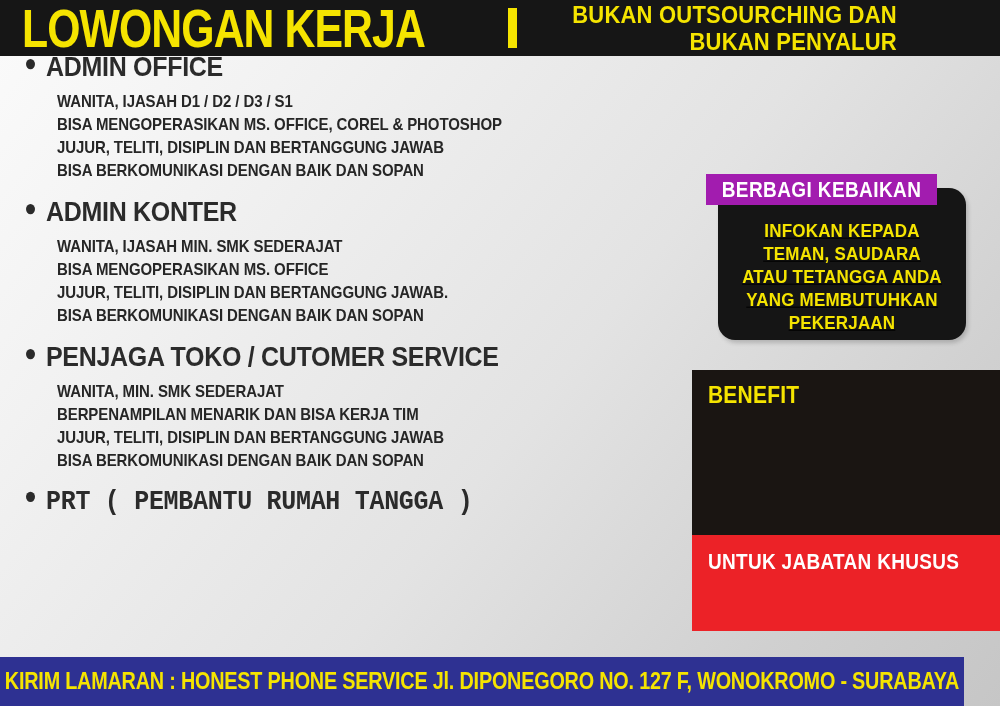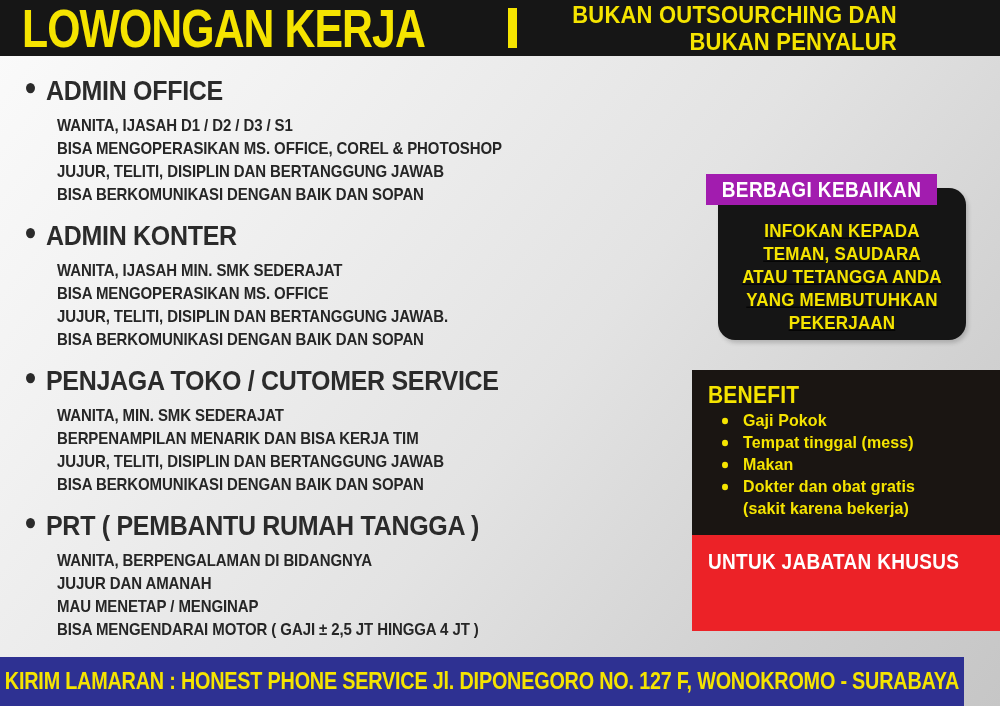--- a/index.html
+++ b/index.html
@@ -50,24 +50,24 @@
     line-height:25px;
     letter-spacing:0.2px;
     white-space:nowrap;
     transform:scaleY(1.08);
   }
   .tagline .l1 { display:block; text-align:left; }
   .tagline .l2 { display:block; text-align:right; }
 
   
   .jobs {
-    position:absolute; left:26px; top:77px; width:650px;
+    position:absolute; left:26px; top:53px; width:650px;
   }
   .job { margin-bottom:17px; }
-  .job:last-child { margin-bottom:8px; }
+  .job:last-child { margin-bottom:8px;font-family:Liberation Mono, monospace; }
   .job-title {
     display:flex; align-items:baseline;
     color:#2b2b2b;
     font-weight:bold;
     font-size:25px;
     line-height:31px;
     letter-spacing:-0.3px;
     transform:scaleY(1.14);
     transform-origin:left bottom;
     margin-bottom:5px;
@@ -243,52 +243,39 @@
         <li>JUJUR, TELITI, DISIPLIN DAN BERTANGGUNG JAWAB</li>
         <li>BISA BERKOMUNIKASI DENGAN BAIK DAN SOPAN</li>
       </ul>
     </div>
 
     <div class="job">
       <div class="job-title">
         <span class="job-bullet"></span>
         <span>PRT ( PEMBANTU RUMAH TANGGA )</span>
       </div>
-      <ul class="job-req">
-        <li>WANITA, BERPENGALAMAN DI BIDANGNYA</li>
-        <li>JUJUR DAN AMANAH</li>
-        <li>MAU MENETAP / MENGINAP</li>
-        <li>BISA MENGENDARAI MOTOR ( GAJI ± 2,5 JT HINGGA 4 JT )</li>
-      </ul>
     </div>
 
   </div>
 
   <div class="share-card">
     <div class="share-ribbon">
       <span>BERBAGI KEBAIKAN</span>
     </div>
     <div class="share-body">
       <div>INFOKAN KEPADA</div>
       <div>TEMAN, SAUDARA</div>
       <div>ATAU TETANGGA ANDA</div>
       <div>YANG MEMBUTUHKAN</div>
       <div>PEKERJAAN</div>
     </div>
   </div>
 
   <div class="benefit">
     <h3>BENEFIT</h3>
-    <ul>
-      <li class="bulleted">Gaji Pokok</li>
-      <li class="bulleted">Tempat tinggal (mess)</li>
-      <li class="bulleted">Makan</li>
-      <li class="bulleted">Dokter dan obat gratis</li>
-      <li class="cont">(sakit karena bekerja)</li>
-    </ul>
   </div>
 
   <div class="special">
     <h3>UNTUK JABATAN KHUSUS</h3>
   </div>
 
   <div class="footer">
     <span>KIRIM LAMARAN : HONEST PHONE SERVICE Jl. DIPONEGORO NO. 127 F, WONOKROMO - SURABAYA</span>
   </div>
 

